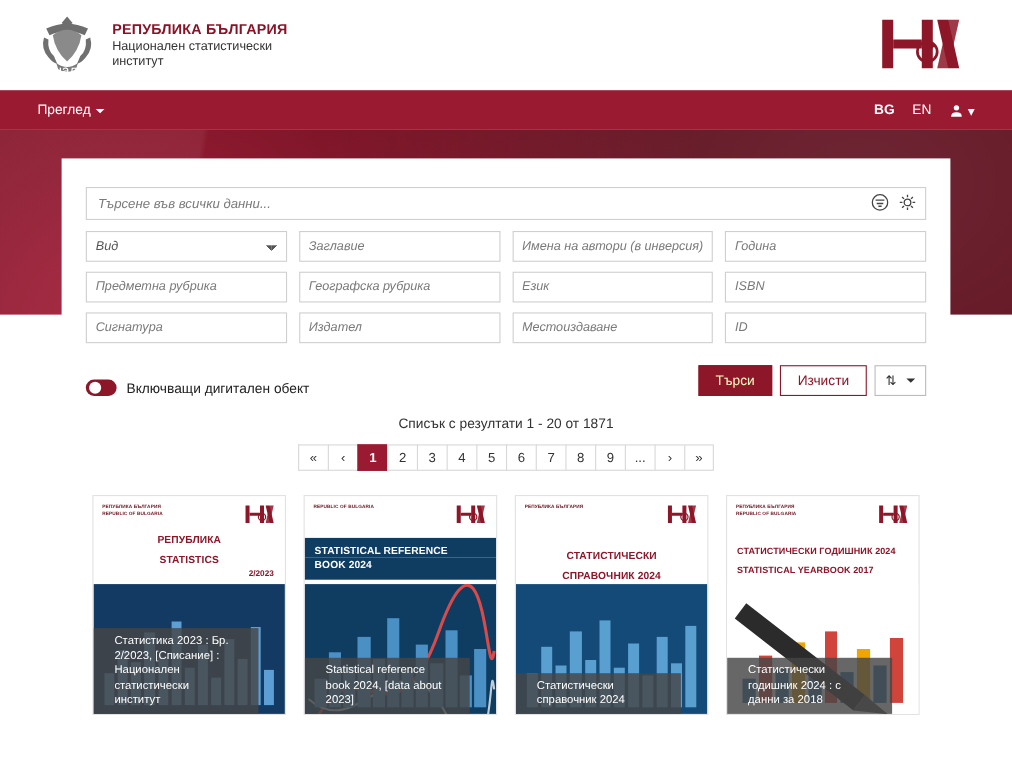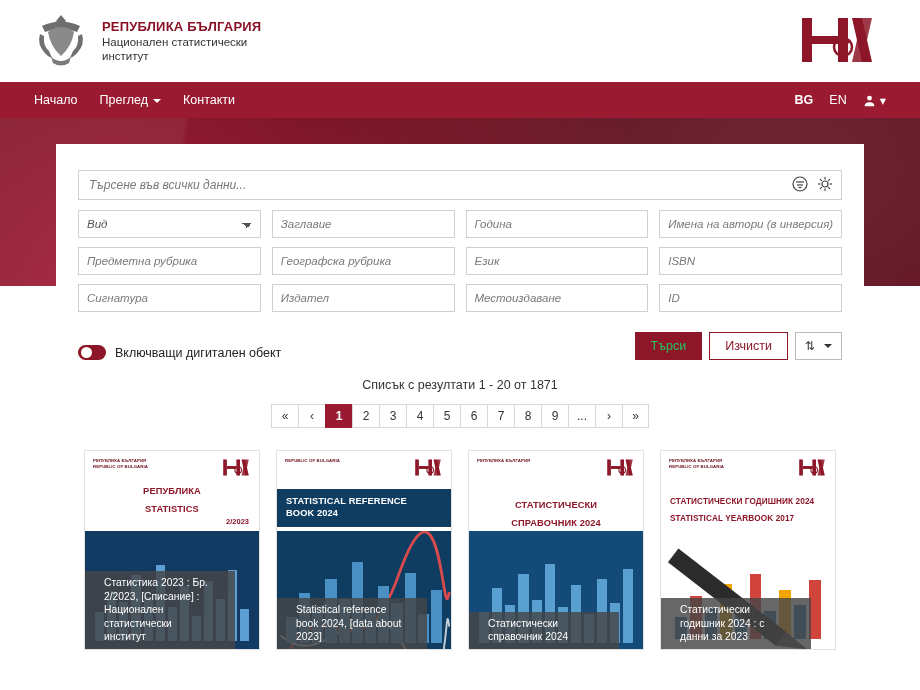--- a/index.html
+++ b/index.html
@@ -54,21 +54,21 @@
   .navbar {
     height: 36px;
     background: #9a1b31;
     display: flex;
     align-items: center;
     padding: 0 34px;
     color: #fff;
     font-size: 12.5px;
     position: relative;
   }
-  .nav-left { display: flex; gap: 22px; }
+  .nav-left { display: flex; gap: 22px; flex-direction: column; }
   .nav-item { color: #fff; cursor: pointer; white-space: nowrap; }
   .caret {
     display: inline-block;
     width: 0; height: 0;
     border-left: 4px solid transparent;
     border-right: 4px solid transparent;
     border-top: 4px solid #fff;
     margin-left: 5px;
     vertical-align: middle;
   }
@@ -215,21 +215,21 @@
     gap: 7px;
   }
   .btn {
     height: 28px;
     padding: 0 15px;
     font-size: 12.5px;
     border: 1px solid #8d1628;
     cursor: pointer;
     font-family: "Liberation Sans", sans-serif;
   }
-  .btn-primary { background: #8d1628; color: #22c55e; }
+  .btn-primary { background: #8d1628; color: #fef9c3; }
   .btn-outline { background: #fff; color: #8d1628; }
   .btn-sort {
     background: #fff;
     border: 1px solid #bbb;
     color: #333;
     height: 28px;
     padding: 0 9px;
     font-size: 12px;
     display: flex;
     align-items: center;
@@ -481,22 +481,22 @@
             </svg>
         </span>
       </span>
     </div>
 
     <div class="grid4">
       <select class="fld">
         <option>Вид</option>
       </select>
       <input class="fld" type="text" placeholder="Заглавие" style="">
+      <input class="fld" type="text" placeholder="Имена на автори (в инверсия)" style="">
       <input class="fld" type="text" placeholder="Година" style="">
-      <input class="fld" type="text" placeholder="Имена на автори (в инверсия)" style="">
     </div>
     <div class="grid4">
       <input class="fld" type="text" placeholder="Предметна рубрика" style="">
       <input class="fld" type="text" placeholder="Географска рубрика" style="">
       <input class="fld" type="text" placeholder="Език" style="">
       <input class="fld" type="text" placeholder="ISBN" style="">
     </div>
     <div class="grid4">
       <input class="fld" type="text" placeholder="Сигнатура" style="">
       <input class="fld" type="text" placeholder="Издател" style="">
@@ -693,20 +693,20 @@
                 <i style="height:38%;background:#2e6ea6"></i>
                 <i style="height:66%;background:#f0a500"></i>
                 <i style="height:46%;background:#2e6ea6"></i>
                 <i style="height:80%;background:#d1443c"></i>
             </div>
             <svg viewBox="0 0 100 100" preserveAspectRatio="none" style="position:absolute;inset:0">
               <path d="M10 10 L72 58 L66 66 L4 18 Z" fill="#2b2b2b"></path>
               <path d="M72 58 L84 68 L66 66 Z" fill="#555"></path>
             </svg>
           </div>
-          <div class="caption inside">Статистически годишник 2024 : с данни за 2023</div>
+          <div class="caption inside">Статистически годишник 2024 : с данни за 2018</div>
         </div>
       </div>
 
     </div>
   </div>
 
 </div>
 
 </body></html>

